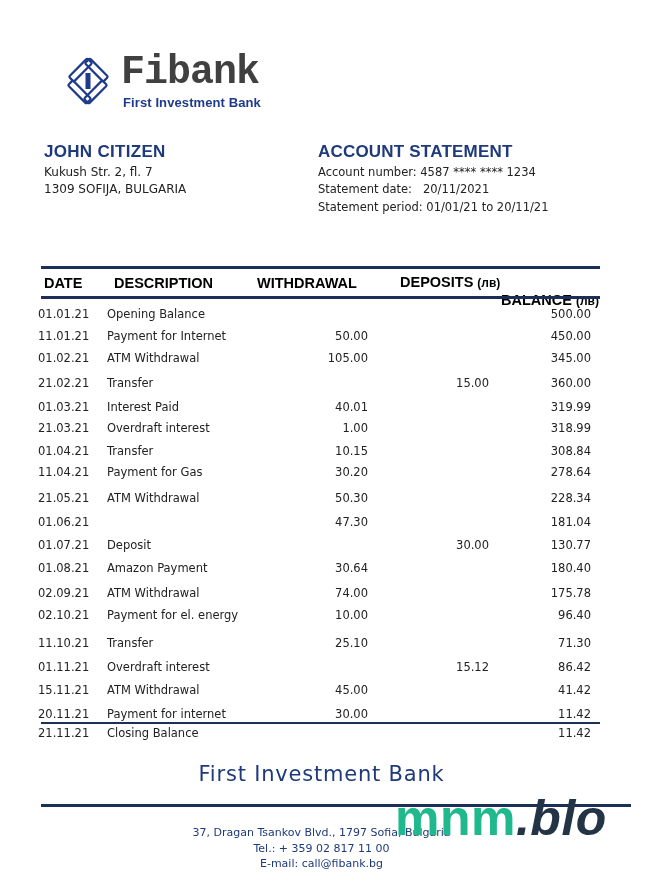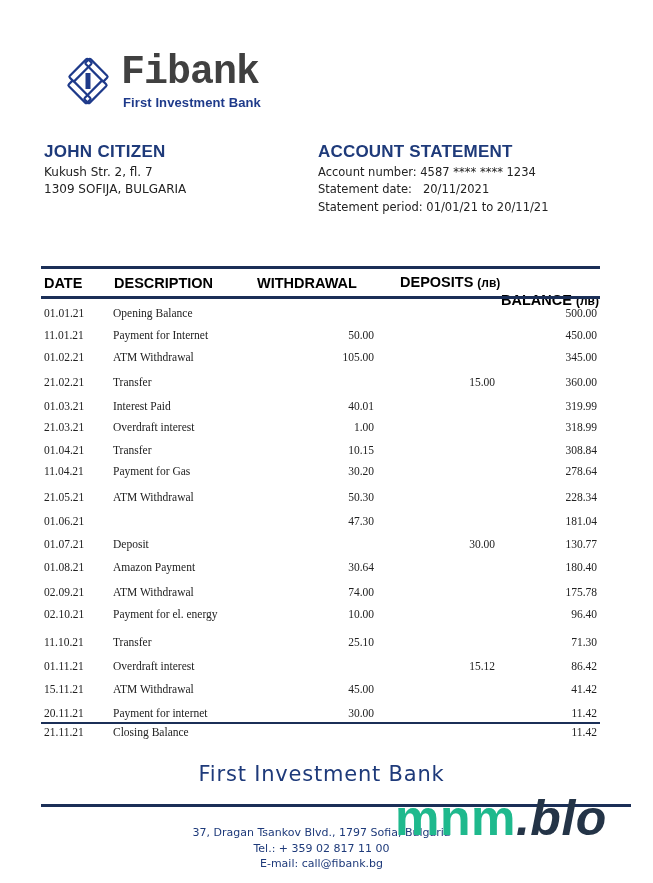--- a/index.html
+++ b/index.html
@@ -21,21 +21,21 @@
   }
   
   .client-name { left: 44px; top: 142px; font-family: "Liberation Sans", sans-serif; font-weight: bold; font-size: 17px; color: #1e3a7a; letter-spacing: 0.3px; }
   .client-line { left: 44px; font-size: 12px; color: #222; font-family: "DejaVu Sans", sans-serif; }
   .stmt-title { left: 318px; top: 142px; font-family: "Liberation Sans", sans-serif; font-weight: bold; font-size: 17px; color: #1e3a7a; letter-spacing: 0.2px; }
   .stmt-line { left: 318px; font-size: 11.5px; color: #222; font-family: "DejaVu Sans", sans-serif; white-space: pre; }
   
   .rule { position: absolute; left: 41px; width: 559px; background: #1b2f57; }
   .th { position: absolute; top: 275px; font-family: "Liberation Sans", sans-serif; font-weight: bold; font-size: 14.5px; color: #000000; white-space: nowrap; }
   .th small { font-size: 12px; }
-  .row { position: absolute; left: 41px; width: 559px; height: 18px; font-size: 11.5px; color: #222; font-family: Liberation Serif, serif; }
+  .row { position: absolute; left: 35px; width: 559px; height: 18px; font-size: 11.5px; color: #222; }
   .row span { position: absolute; top: 0; white-space: nowrap; }
   .c-date { left: 3px; }
   .c-desc { left: 72px; }
   .c-wd { right: 226px; text-align: right; }
   .c-dep { right: 105px; text-align: right; }
   .c-bal { right: 3px; text-align: right; }
   
   .footer-bank { left: 0; width: 643px; top: 762px; text-align: center; font-family: "DejaVu Sans", sans-serif; font-size: 21px; color: #1e3a7a; letter-spacing: 0.8px; }
   .footer-line { left: 0; width: 643px; text-align: center; font-size: 11px; color: #1e3a7a; }
   .watermark { left: 395px; top: 790px; font-family: "Liberation Sans", sans-serif; font-weight: bold; font-size: 50px; line-height: 56px; white-space: nowrap; letter-spacing: 0.5px; }

